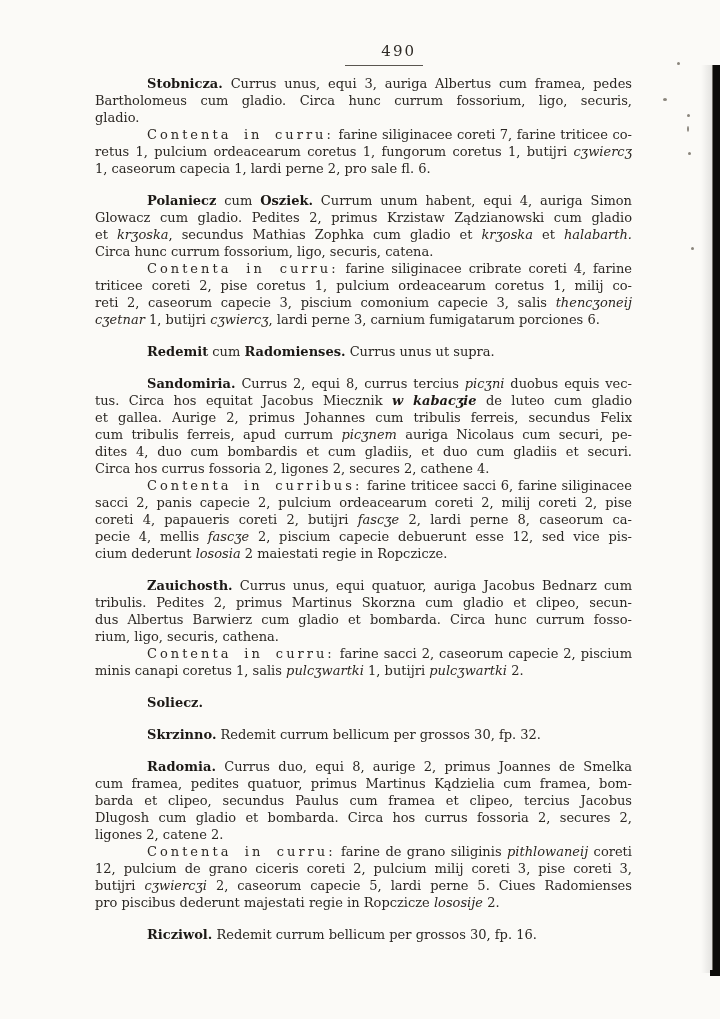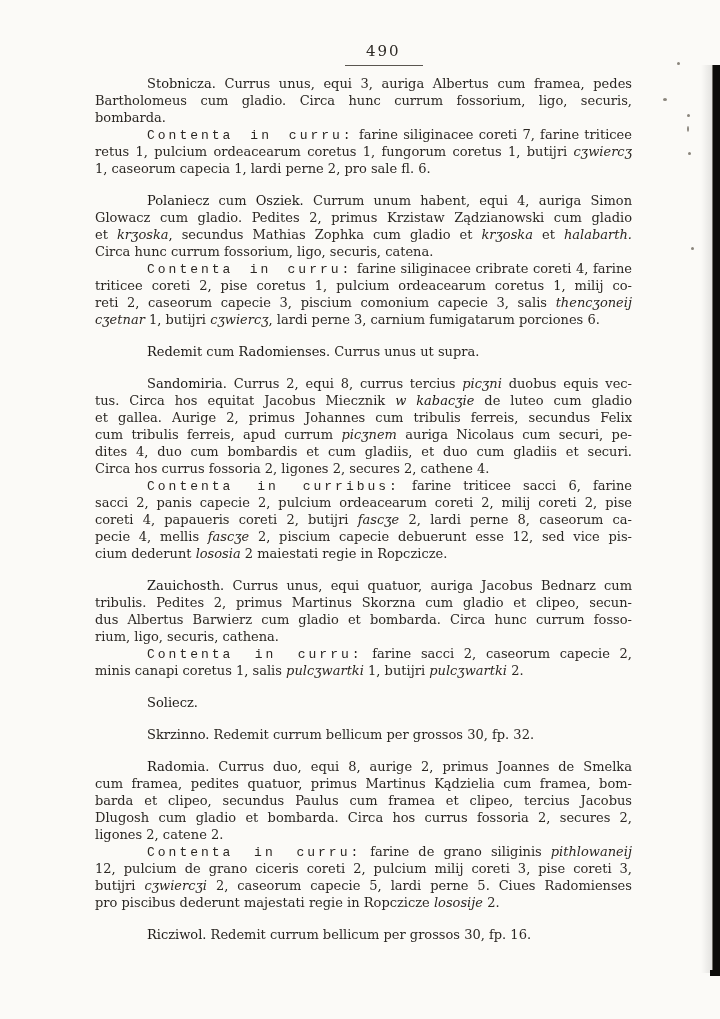--- a/index.html
+++ b/index.html
@@ -4,42 +4,42 @@
 <style>
   html,body{margin:0;padding:0;}
   body{
     width:720px;height:1019px;overflow:hidden;position:relative;
     background:#fbfaf7;
     font-family:"DejaVu Serif","Liberation Serif",serif;
     color:#2b2723;
   }
   .page{position:absolute;inset:0;}
   .pagenum{
-    position:absolute;top:42px;left:366px;width:66px;
-    text-align:left;font-size:15px;letter-spacing:2px;color:#2e2a25;
+    position:absolute;top:42px;left:350px;width:66px;
+    text-align:right;font-size:15px;letter-spacing:2px;color:#2e2a25;
   }
   .pagenum-rule{
     position:absolute;top:65px;left:345px;width:78px;height:1px;
     background:#5a5650;
   }
   .content{
     position:absolute;left:95px;top:75px;width:537px;
     font-size:13px;line-height:17px;
   }
   .para{margin:0;}
   .para.gap{margin-top:15px;}
   .line{
     text-align:justify;text-align-last:justify;
     height:17px;overflow:hidden;box-sizing:border-box;
   }
   .line.first{padding-left:52px;}
   .line.last{text-align-last:left;}
-  .bold{font-weight:normal;color:#1c1916;}
+  .bold{font-weight:bold;color:#1c1916;}
   .ital{font-style:italic;}
-  .spaced{letter-spacing:3px;word-spacing:5px;font-family:Liberation Mono, monospace;}
+  .spaced{letter-spacing:3px;word-spacing:5px;}
   .edge-shadow{
     position:absolute;top:65px;right:7px;width:12px;height:908px;
     background:linear-gradient(to right, rgba(0,0,0,0), rgba(0,0,0,0.10));
   }
   .edge-strip{
     position:absolute;top:65px;right:0;width:7px;height:908px;
     background:#0d0c0a;border-left:1px solid #6f6c66;
   }
   .edge-blob{
     position:absolute;top:970px;left:710px;width:10px;height:6px;
@@ -50,21 +50,21 @@
 </head>
 <body>
 
 <div class="page">
   <div class="pagenum">490</div>
   <div class="pagenum-rule"></div>
   <div class="content" id="content">
       <div class="para">
         <div class="line first"><span class="bold">Stobnicza.</span><span> Currus unus, equi 3, auriga Albertus cum framea, pedes</span></div>
         <div class="line"><span>Bartholomeus cum gladio. Circa hunc currum fossorium, ligo, securis,</span></div>
-        <div class="line last"><span>bombarda.</span></div>
+        <div class="line last"><span>gladio.</span></div>
       </div>
       <div class="para">
         <div class="line first"><span class="spaced">Contenta in curru:</span><span> farine siliginacee coreti 7, farine triticee co-</span></div>
         <div class="line"><span>retus 1, pulcium ordeacearum coretus 1, fungorum coretus 1, butijri </span><span class="ital">cʒwiercʒ</span></div>
         <div class="line last"><span>1, caseorum capecia 1, lardi perne 2, pro sale fl. 6.</span></div>
       </div>
       <div class="para gap">
         <div class="line first"><span class="bold">Polaniecz</span><span> cum </span><span class="bold">Osziek.</span><span> Currum unum habent, equi 4, auriga Simon</span></div>
         <div class="line"><span>Glowacz cum gladio. Pedites 2, primus Krzistaw Ządzianowski cum gladio</span></div>
         <div class="line"><span>et </span><span class="ital">krʒoska</span><span>, secundus Mathias Zophka cum gladio et </span><span class="ital">krʒoska</span><span> et </span><span class="ital">halabarth.</span></div>

